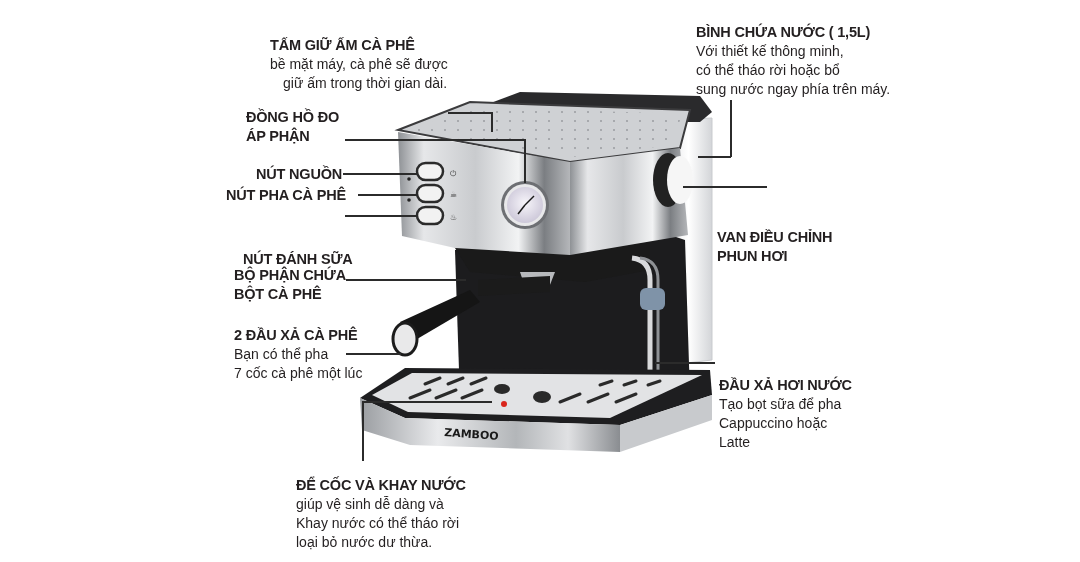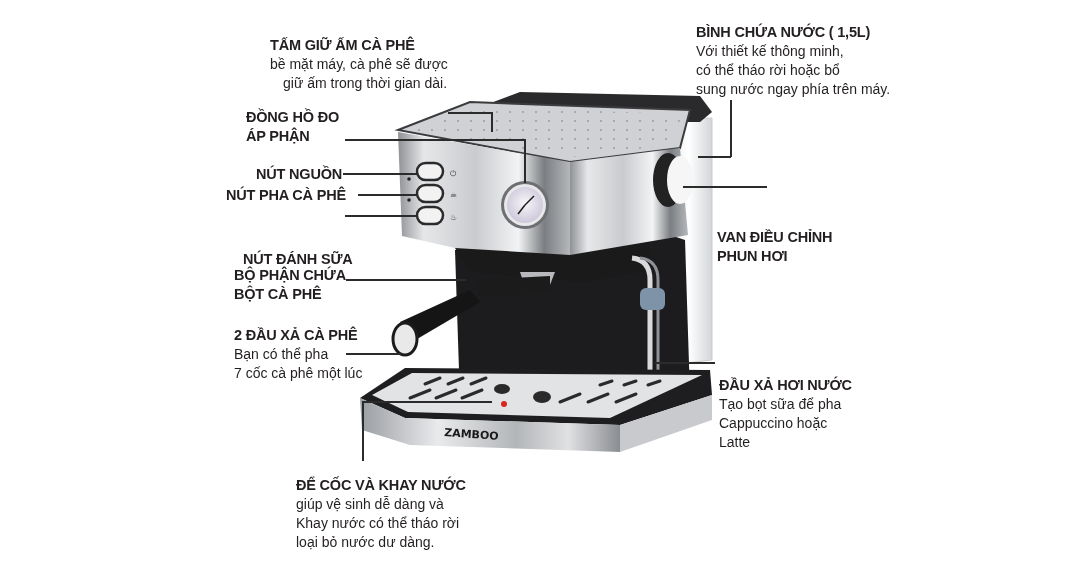--- a/index.html
+++ b/index.html
@@ -183,14 +183,14 @@
   <span class="title">ĐẦU XẢ HƠI NƯỚC</span>
   <span class="desc">Tạo bọt sữa để pha</span>
   <span class="desc">Cappuccino hoặc</span>
   <span class="desc">Latte</span>
 </div>
 
 <div class="label" style="left:296px;top:476px;width:190px;">
   <span class="title">ĐỂ CỐC VÀ KHAY NƯỚC</span>
   <span class="desc">giúp vệ sinh dễ dàng và</span>
   <span class="desc">Khay nước có thể tháo rời</span>
-  <span class="desc">loại bỏ nước dư dàng.</span>
+  <span class="desc">loại bỏ nước dư thừa.</span>
 </div>
 
 </body></html>

